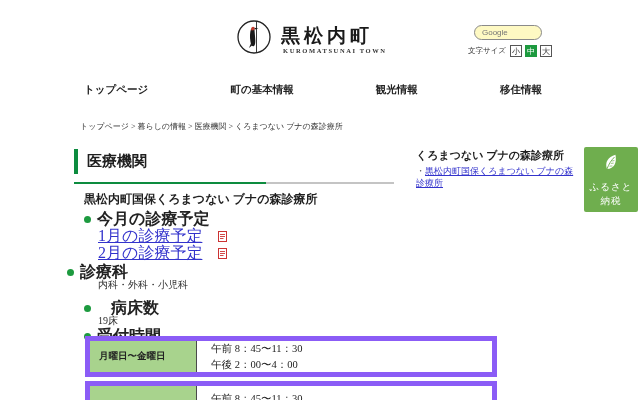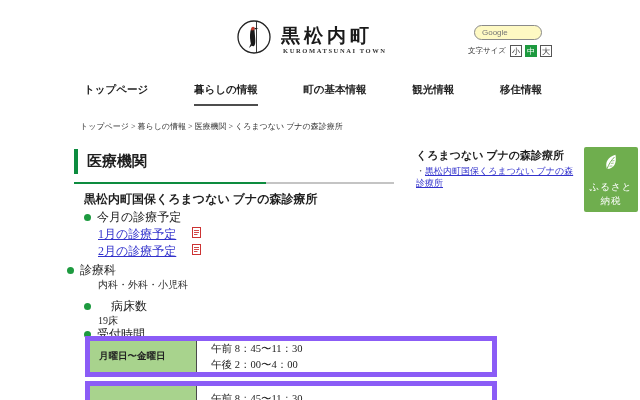--- a/index.html
+++ b/index.html
@@ -35,23 +35,23 @@
   .page-title-block { left:74px; top:149px; border-left:4px solid #0d8c3f; padding:3px 0 3px 9px; }
   .page-title { font-size:15px; font-weight:700; color:#1f1f1f; }
   .title-rule { left:74px; top:182px; width:320px; height:2px;
     background:linear-gradient(to right,#0d8c3f 0%,#0d8c3f 60%,#c4c4c4 60%,#c4c4c4 100%); }
 
   .section-heading { left:84px; top:191px; font-size:12px; font-weight:700; color:#1f1f1f; }
 
   
   .bullet-line { display:flex; align-items:center; gap:6px; }
   .bullet-dot { width:7px; height:7px; border-radius:50%; background:#1d9a3f; flex:0 0 auto; }
-  .bullet-label { font-size:12px; font-weight:400; color:#222;text-align:right; }
+  .bullet-label { font-size:16px; font-weight:700; color:#222;text-align:right; }
   .indent-text { font-size:10px; color:#2b2b2b; }
-  .pdf-link { font-size:12px; color:#3333cc; text-decoration:underline; cursor:pointer;
+  .pdf-link { font-size:16px; color:#3333cc; text-decoration:underline; cursor:pointer;
     display:inline-flex; align-items:center; gap:16px; }
   .pdf-ico { display:inline-block; }
 
   .g1-label { left:84px; top:209px; }
   .g1-link1 { left:98px; top:226px; }
   .g1-link2 { left:98px; top:243px; }
   .g2-label { left:67px; top:262px; }
   .g2-text  { left:98px; top:278px; }
   .g3-label { left:84px; top:298px;gap:20px; }
   .g3-text  { left:98px; top:314px; }
@@ -105,21 +105,20 @@
 
 <div class="abs fontsize-row">
   <span class="fontsize-label">文字サイズ</span>
   <span class="fs-btn">小</span>
   <span class="fs-btn selected">中</span>
   <span class="fs-btn">大</span>
 </div>
 
 <div class="abs nav">
   <span class="nav-item">トップページ</span>
-  <span class="nav-item active">暮らしの情報</span>
   <span class="nav-item">町の基本情報</span>
   <span class="nav-item">観光情報</span>
   <span class="nav-item">移住情報</span>
 </div>
 
 <div class="abs breadcrumb">トップページ &gt; 暮らしの情報 &gt; 医療機関 &gt; くろまつない ブナの森診療所</div>
 
 <div class="abs page-title-block">
   <span class="page-title">医療機関</span>
 </div>

